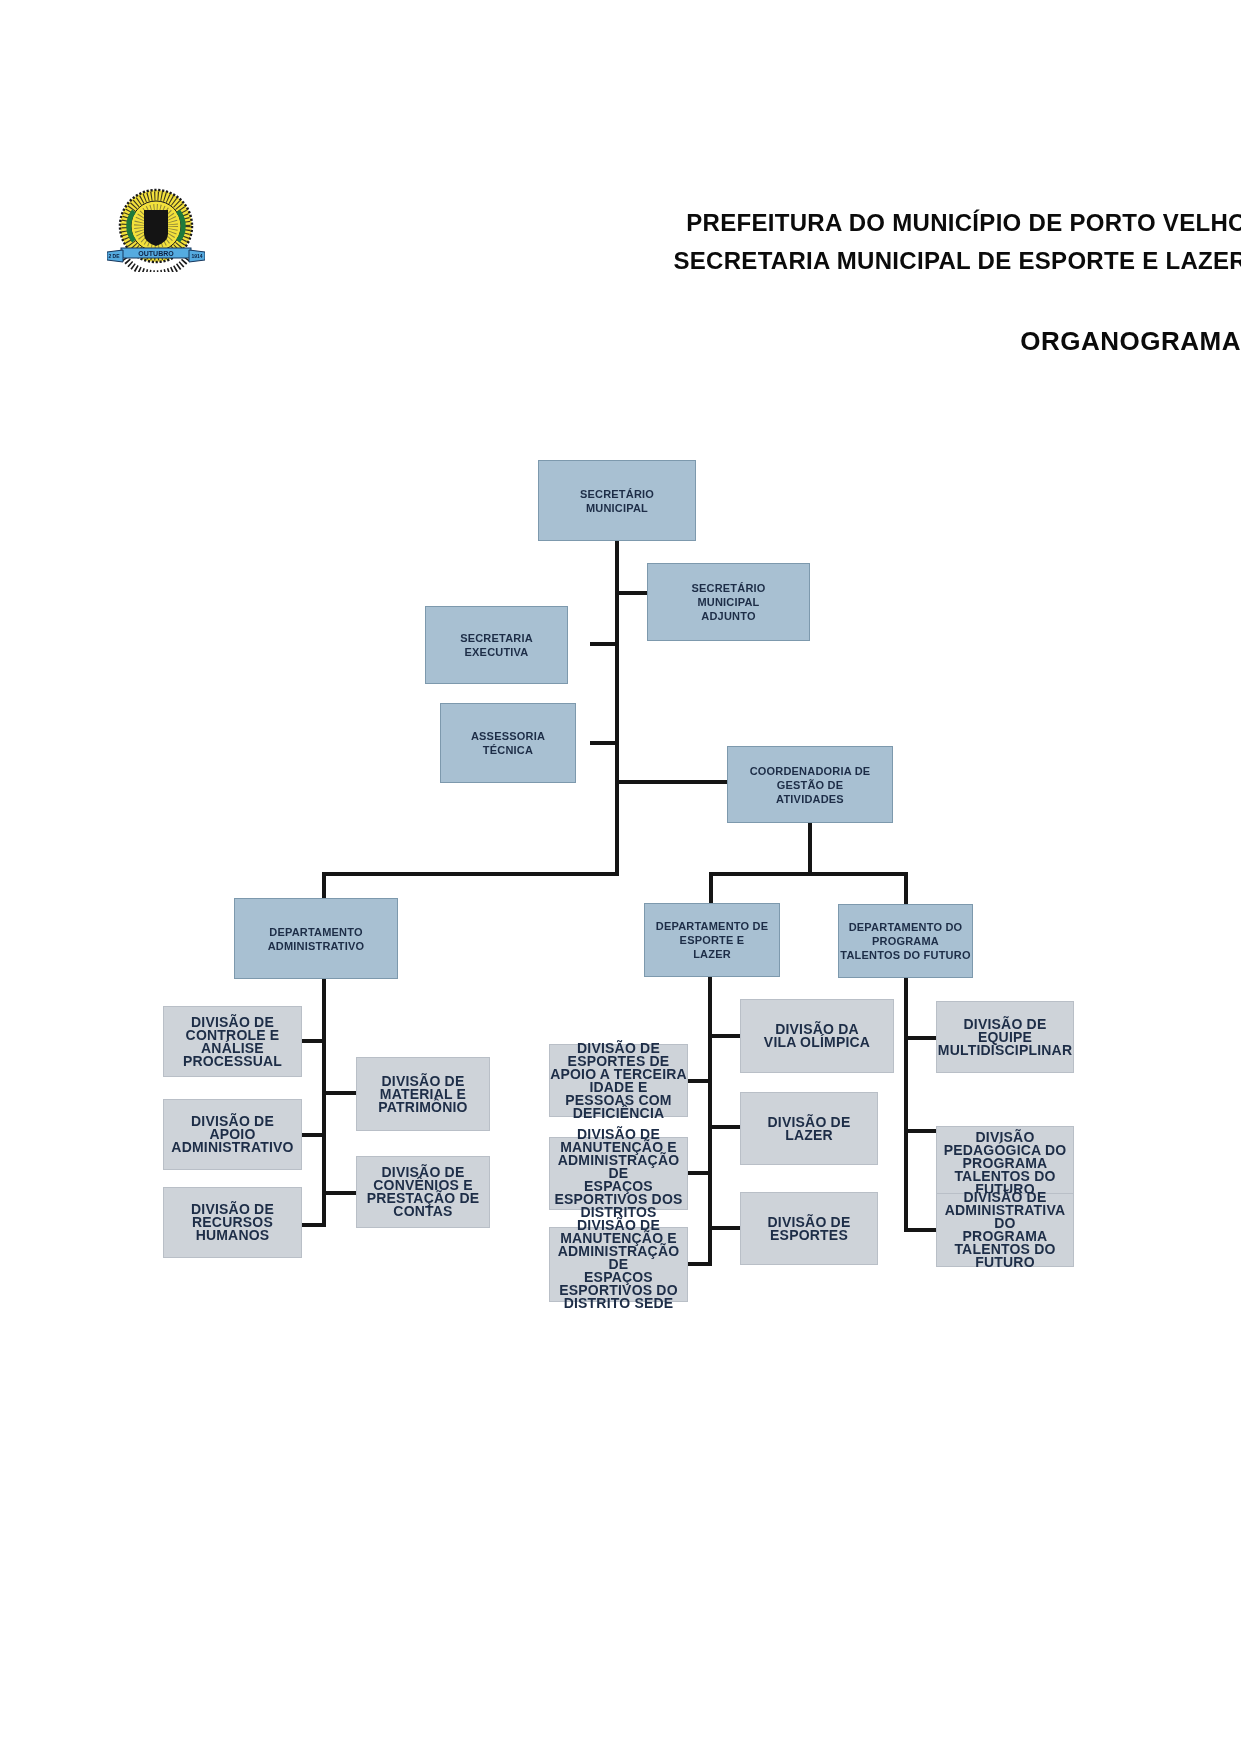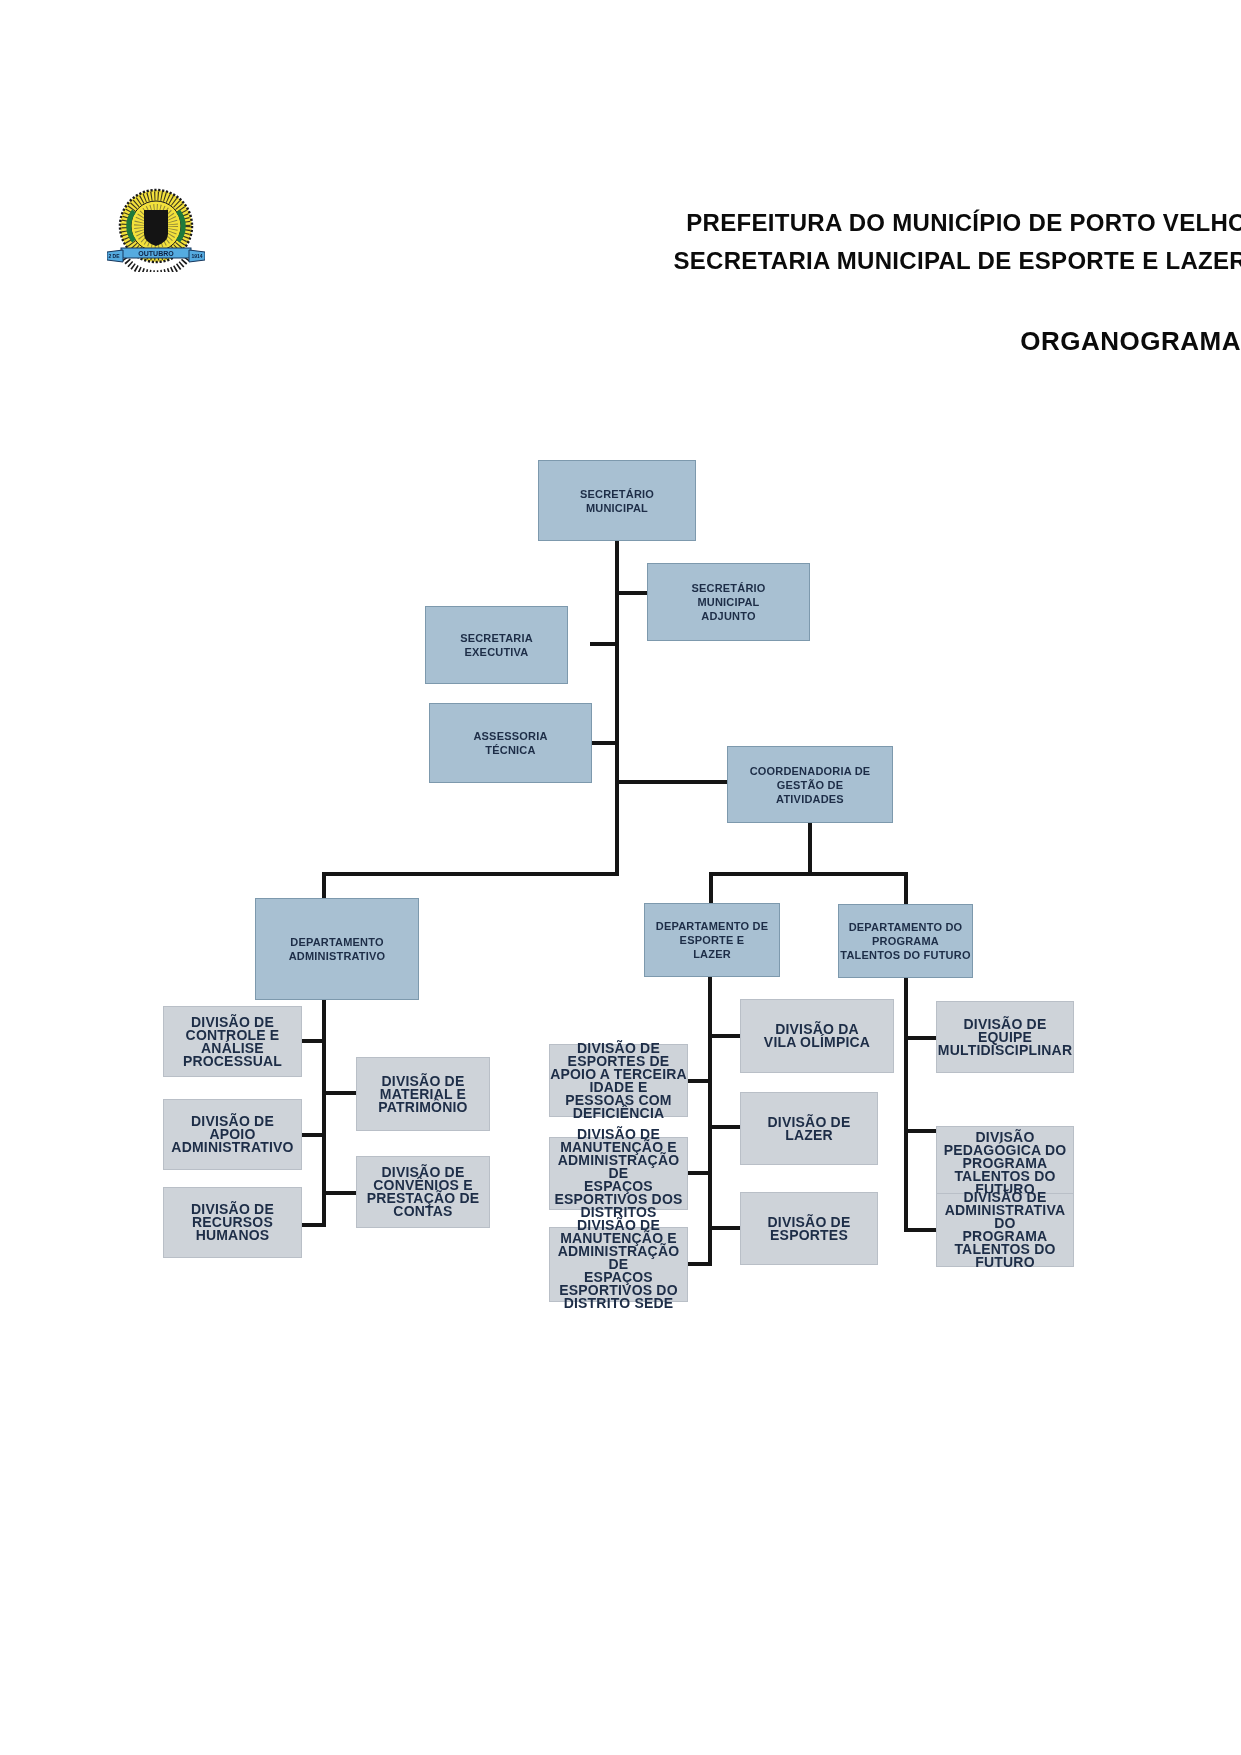--- a/index.html
+++ b/index.html
@@ -91,26 +91,26 @@
       <div class="connector" style="left: 908px; top: 1036px; width: 28px; height: 4px;"></div>
       <div class="connector" style="left: 908px; top: 1129px; width: 28px; height: 4px;"></div>
       <div class="connector" style="left: 908px; top: 1228px; width: 28px; height: 4px;"></div>
       <div class="node primary" style="left: 538px; top: 460px; width: 158px; height: 81px;">SECRETÁRIO
 MUNICIPAL</div>
       <div class="node primary" style="left: 647px; top: 563px; width: 163px; height: 78px;">SECRETÁRIO
 MUNICIPAL
 ADJUNTO</div>
       <div class="node primary" style="left: 425px; top: 606px; width: 143px; height: 78px;">SECRETARIA
 EXECUTIVA</div>
-      <div class="node primary" style="left: 429px; top: 703px; width: 163px; height: 80px;">ASSESSORIA
+      <div class="node primary" style="left: 440px; top: 703px; width: 136px; height: 80px;">ASSESSORIA
 TÉCNICA</div>
       <div class="node primary" style="left: 727px; top: 746px; width: 166px; height: 77px;">COORDENADORIA DE
 GESTÃO DE
 ATIVIDADES</div>
-      <div class="node primary" style="left: 255px; top: 898px; width: 164px; height: 102px;">DEPARTAMENTO
+      <div class="node primary" style="left: 234px; top: 898px; width: 164px; height: 81px;">DEPARTAMENTO
 ADMINISTRATIVO</div>
       <div class="node primary" style="left: 644px; top: 903px; width: 136px; height: 74px;">DEPARTAMENTO DE
 ESPORTE E
 LAZER</div>
       <div class="node primary" style="left: 838px; top: 904px; width: 135px; height: 74px;">DEPARTAMENTO DO
 PROGRAMA
 TALENTOS DO FUTURO</div>
       <div class="node secondary" style="left: 163px; top: 1006px; width: 139px; height: 71px;">DIVISÃO DE
 CONTROLE E ANÁLISE
 PROCESSUAL</div>

